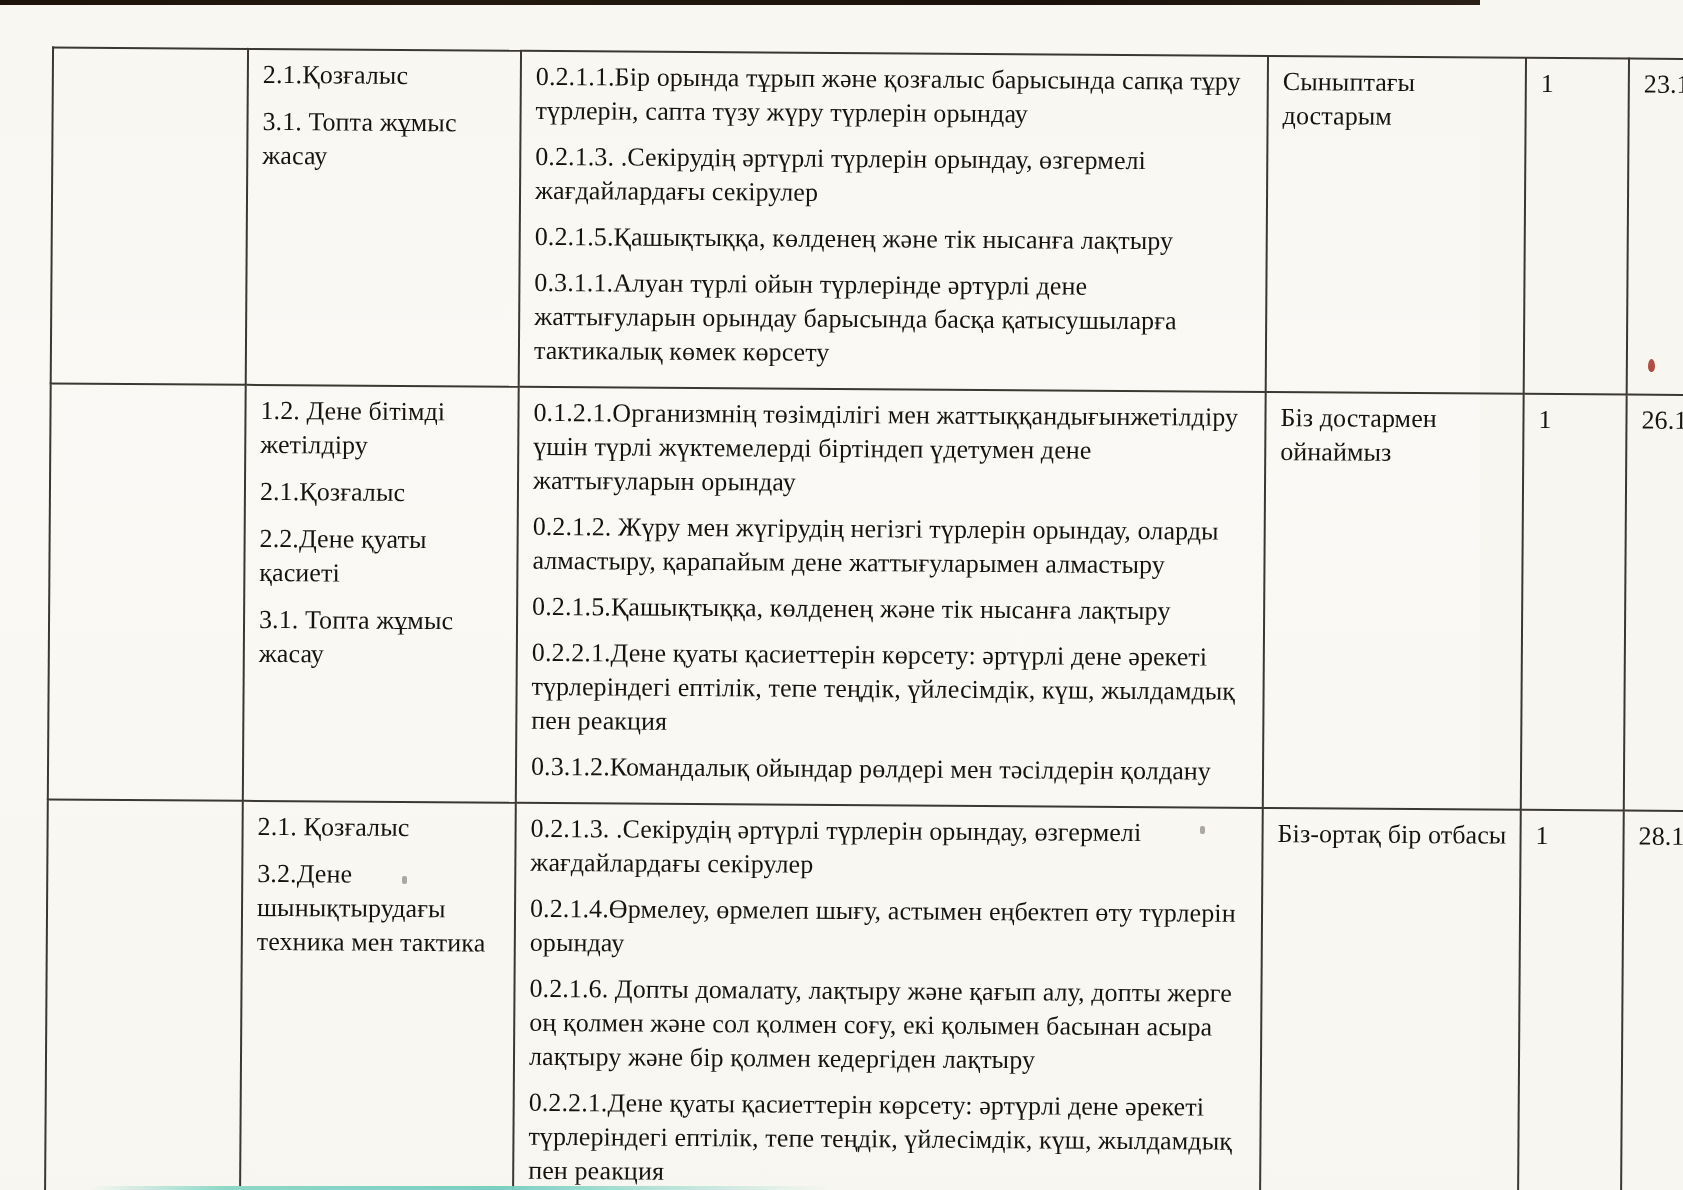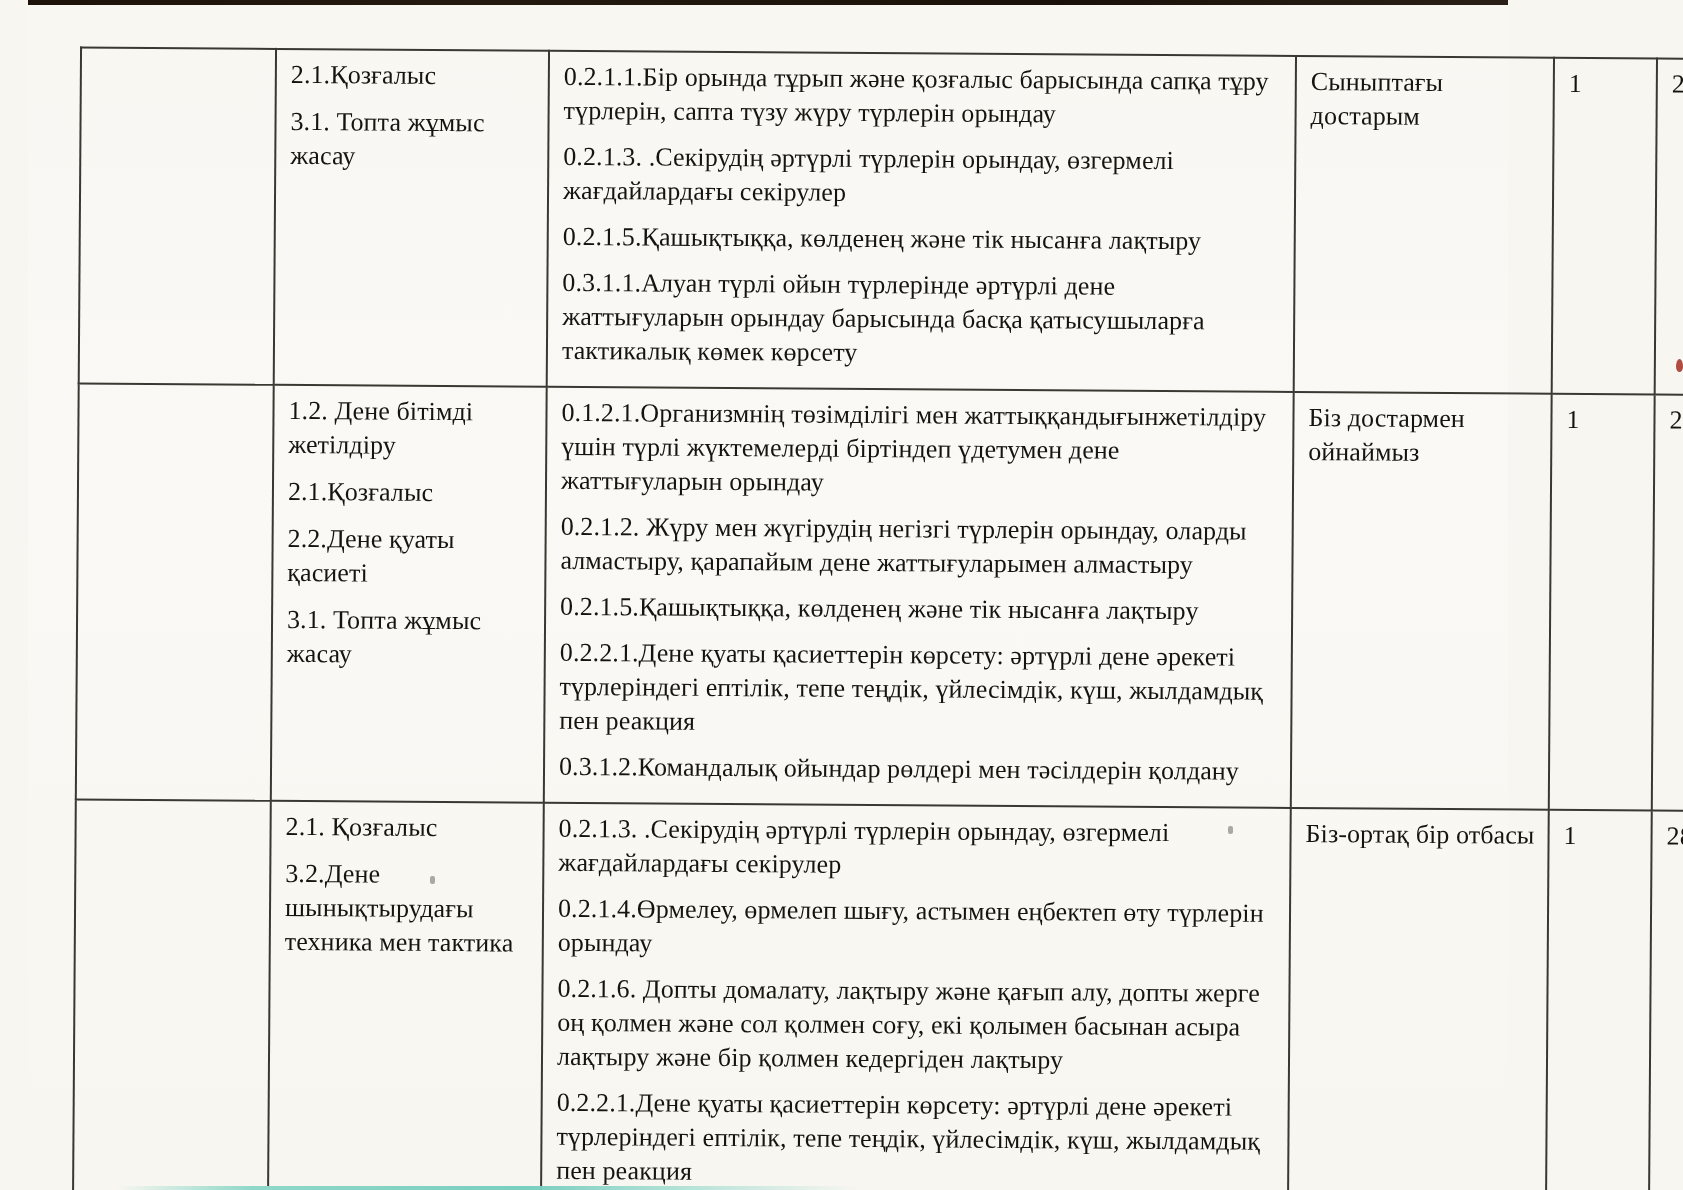--- a/index.html
+++ b/index.html
@@ -9,21 +9,20 @@
     height: 1190px;
     overflow: hidden;
     background: #f7f6f1;
     font-family: "Liberation Serif", "DejaVu Serif", serif;
   }
   .page {
     position: relative;
     width: 1480px;
     height: 1190px;
     background: linear-gradient(180deg, #f8f7f2 0%, #faf9f5 40%, #f7f6f0 100%);
-    margin-left: 28px;
   }
   
   .scan-top-strip {
     position: absolute;
     top: 0; left: 0;
     width: 100%;
     height: 5px;
     background: linear-gradient(90deg, #1d130a 0%, #241a10 30%, #1a120a 70%, #2a2017 100%);
   }
   .sheet {

